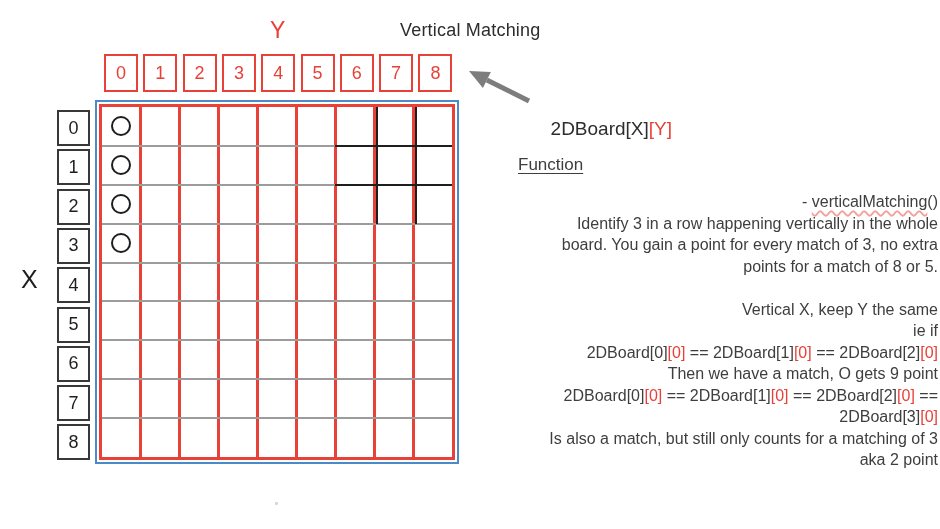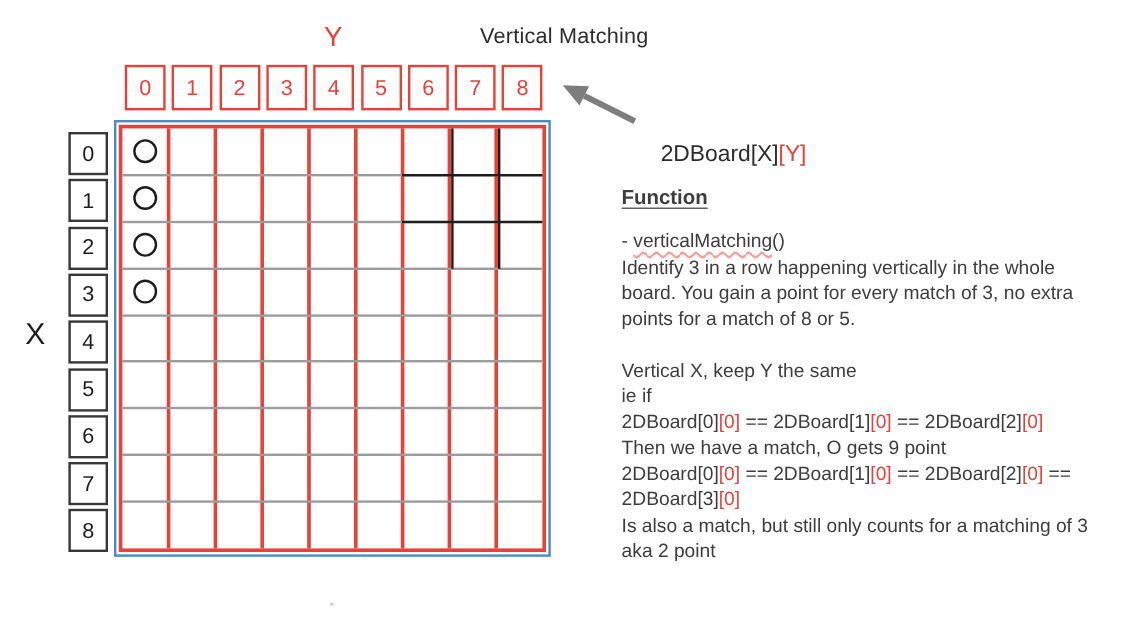--- a/index.html
+++ b/index.html
@@ -28,22 +28,22 @@
   .vline-black{position:absolute;width:2px;background:#1e1e1e;}
   .hline-black{position:absolute;height:2px;background:#1e1e1e;}
   .o-mark{position:absolute;box-sizing:border-box;width:20px;height:20px;
     border:2.5px solid #1e1e1e;border-radius:50%;background:transparent;}
   
   .board-ref{font-size:19px;color:#2d2d2d;white-space:pre;text-align:center;}
   .board-ref .red{color:#e84138;}
   
   .fn-panel{color:#3e3e3e;font-size:16px;}
   .fn-heading{font-size:17px;line-height:22px;text-decoration:underline;
-    text-underline-offset:3px;margin:0 0 15px 0;color:#3e3e3e;font-weight:bold;}
-  .fn-line{line-height:21.5px;white-space:pre;min-height:21.5px;}
+    text-underline-offset:3px;margin:0 0 15px 0;color:#3e3e3e;}
+  .fn-line{line-height:21.5px;white-space:pre;min-height:21.5px;text-align:right;}
   .fn-line .red{color:#e84138;}
   .fn-line .squiggle{
     text-decoration-line:underline;text-decoration-style:wavy;
     text-decoration-color:#f2a19c;text-decoration-thickness:1.5px;
     text-underline-offset:3px;}
   .stray{position:absolute;width:3px;height:3px;background:#d6d6d6;border-radius:1px;}
 </style>
 </head>
 <body>
 

